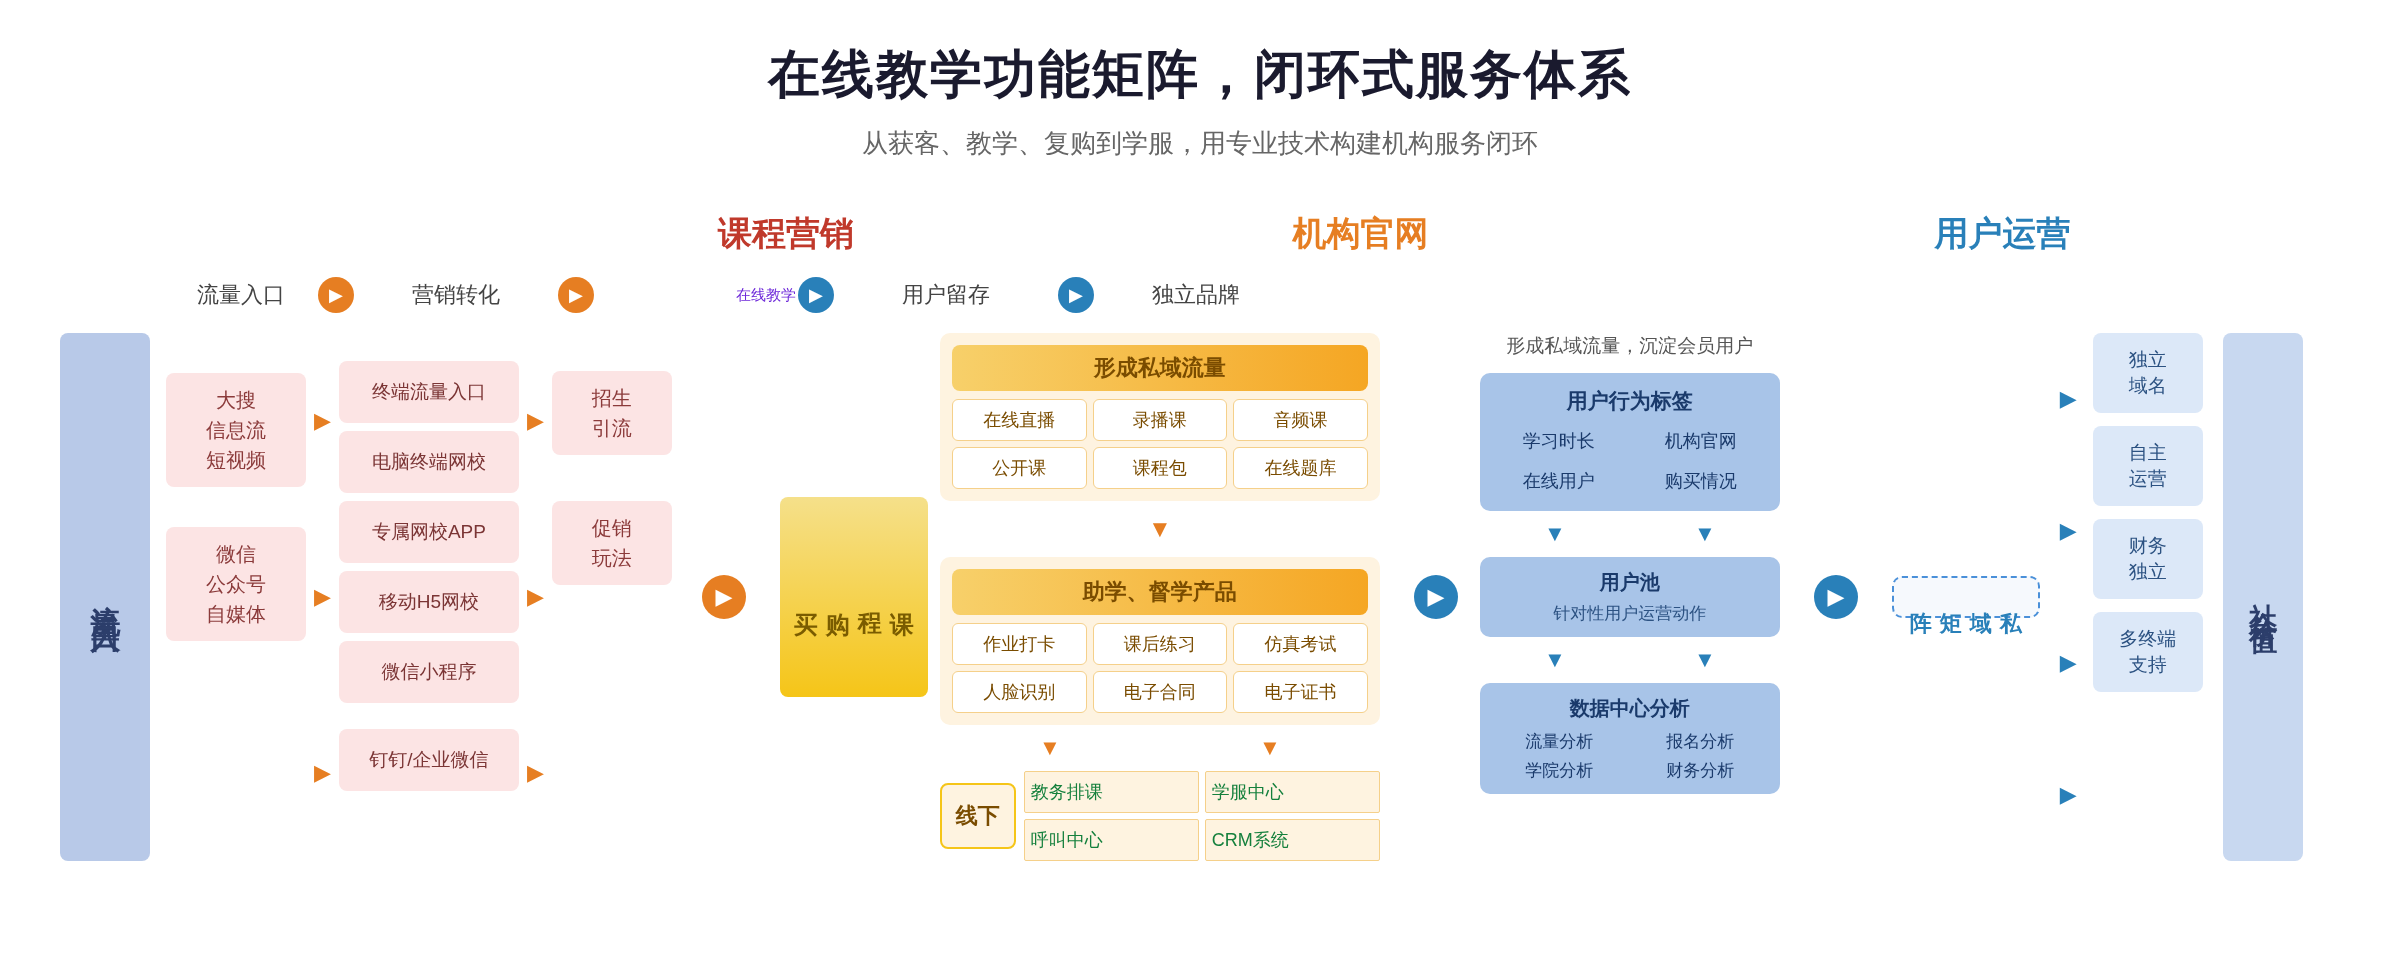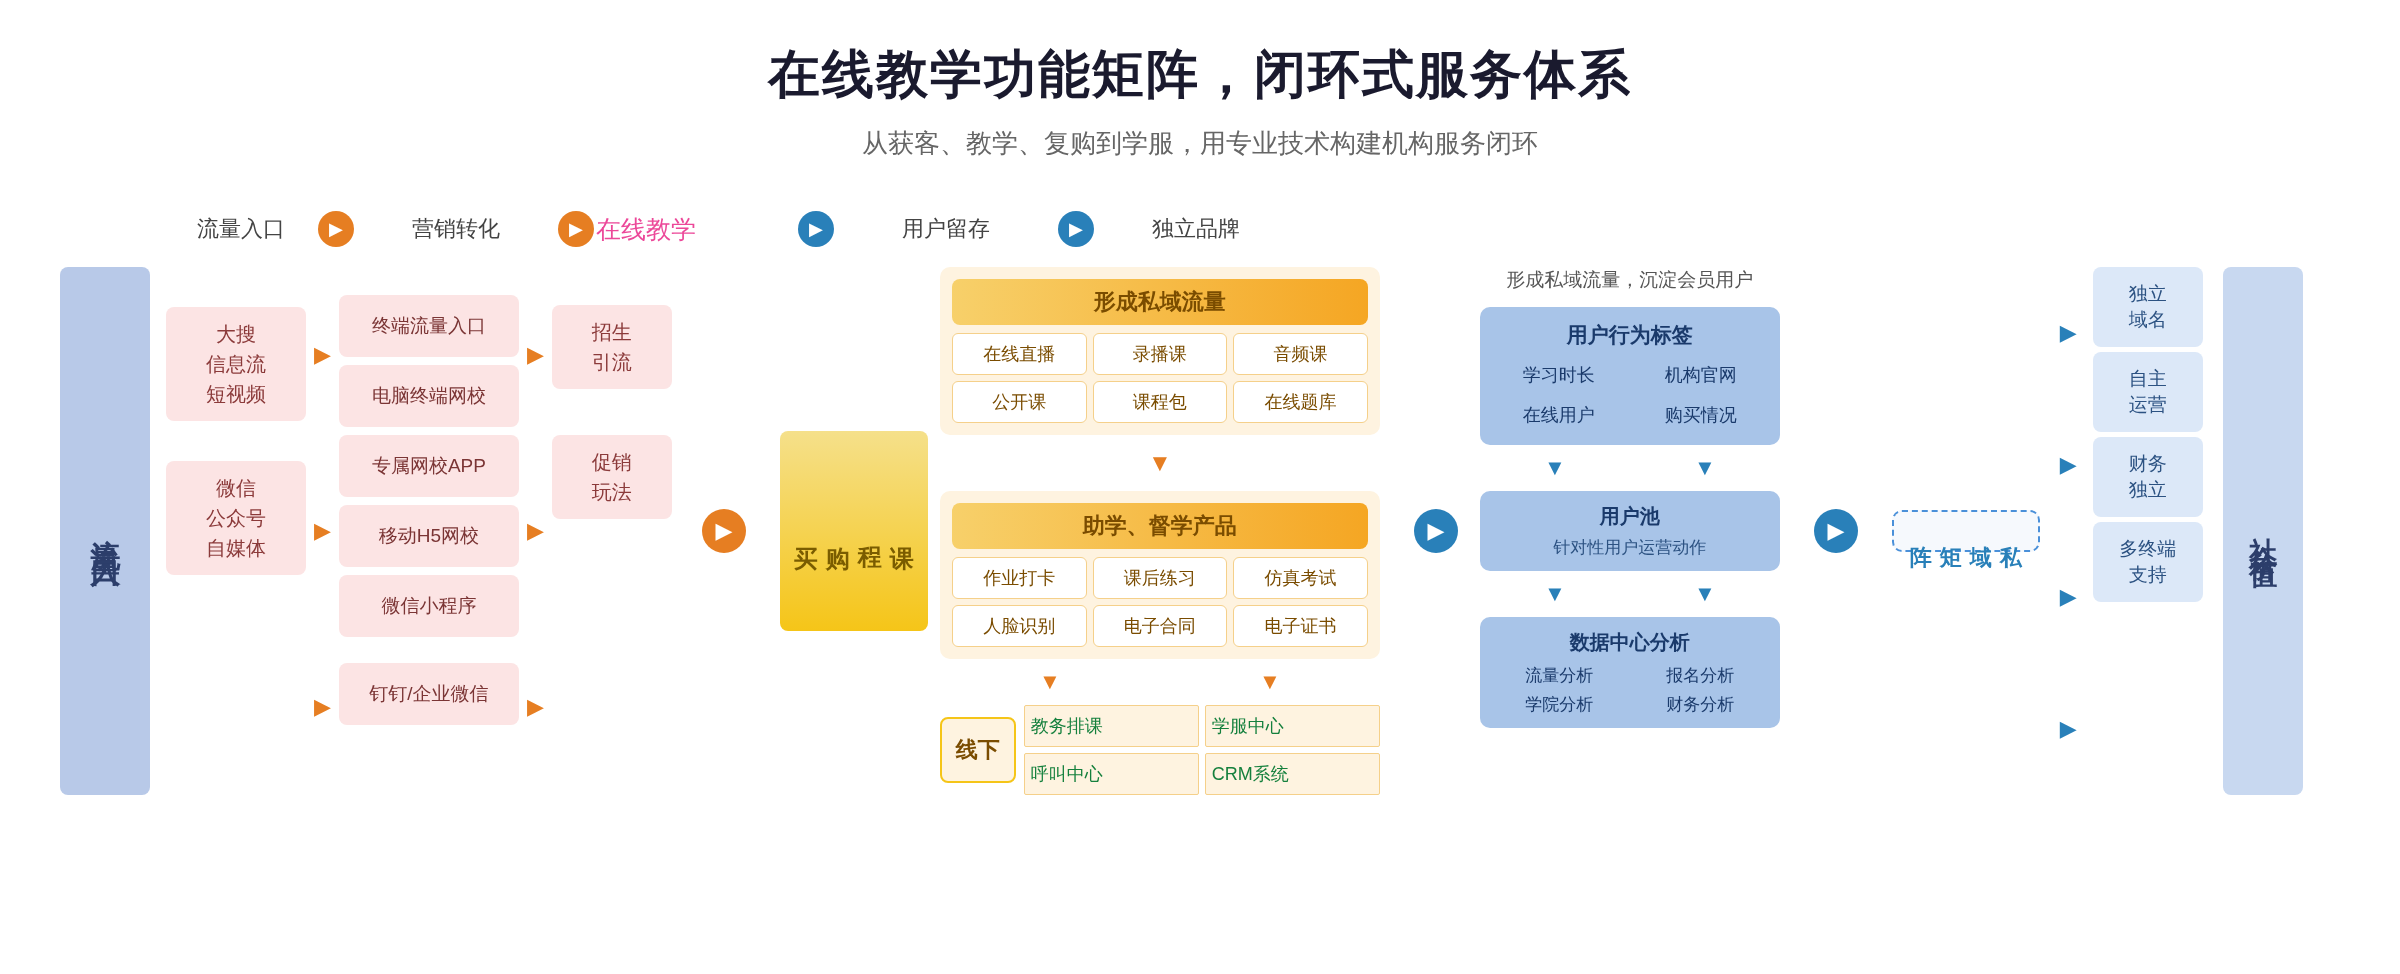--- a/index.html
+++ b/index.html
@@ -380,21 +380,21 @@
       color: #2980b9;
       writing-mode: vertical-rl;
       text-orientation: mixed;
       letter-spacing: 6px;
     }
 
     
     .brand-col {
       display: flex;
       flex-direction: column;
-      gap: 5px;
+      gap: 13px;
       margin: 0 8px;
     }
     .brand-item {
       background: #dce8f8;
       border-radius: 8px;
       text-align: center;
       padding: 14px 16px;
       font-size: 19px;
       color: #2c5282;
       width: 110px;
@@ -430,31 +430,40 @@
     }
   </style>
 </head>
 <body>
 
 <div class="page-container">
 
   <div class="page-title">在线教学功能矩阵，闭环式服务体系</div>
   <div class="page-subtitle">从获客、教学、复购到学服，用专业技术构建机构服务闭环</div>
 
+  <div class="col-headers">
+    <div style="width:106px; flex-shrink:0;"></div>
+    <div style="width:150px; flex-shrink:0;"></div>
+    <div class="col-header col-header-marketing" style="width:640px;">课程营销</div>
+    <div style="width:60px; flex-shrink:0;"></div>
+    <div class="col-header col-header-official" style="width:580px;">机构官网</div>
+    <div style="width:60px; flex-shrink:0;"></div>
+    <div class="col-header col-header-user" style="width:800px;">用户运营</div>
+  </div>
 
   <div class="flow-row">
     <div style="width:150px; text-align:center; font-size:22px; color:#444;">流量入口</div>
     <div style="width:40px; display:flex; align-items:center; justify-content:center;">
       <span class="arrow-right">▶</span>
     </div>
     <div style="width:200px; text-align:center; font-size:22px; color:#444;">营销转化</div>
     <div style="width:40px; display:flex; align-items:center; justify-content:center;">
       <span class="arrow-right">▶</span>
     </div>
-    <div style="width:200px; text-align:left; font-size:25px; color:#ec4899;">在线教学</div>
+    <div style="width:200px; text-align:right; font-size:15px; color:#6d28d9;">在线教学</div>
     <div style="width:40px; display:flex; align-items:center; justify-content:center;">
       <span class="arrow-right arrow-right-blue">▶</span>
     </div>
     <div style="width:220px; text-align:center; font-size:22px; color:#444;">用户留存</div>
     <div style="width:40px; display:flex; align-items:center; justify-content:center;">
       <span class="arrow-right arrow-right-blue">▶</span>
     </div>
     <div style="width:200px; text-align:center; font-size:22px; color:#444;">独立品牌</div>
   </div>
 

